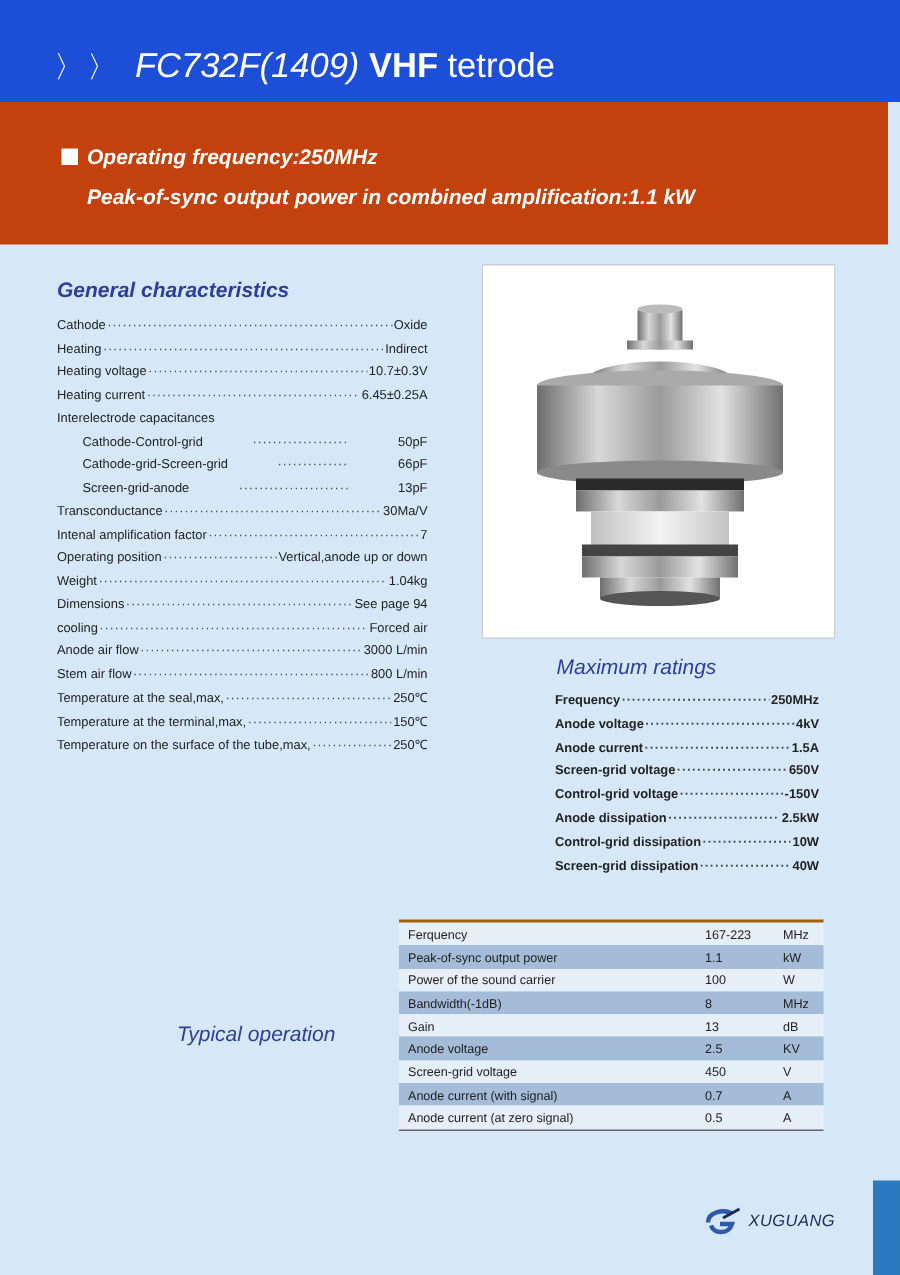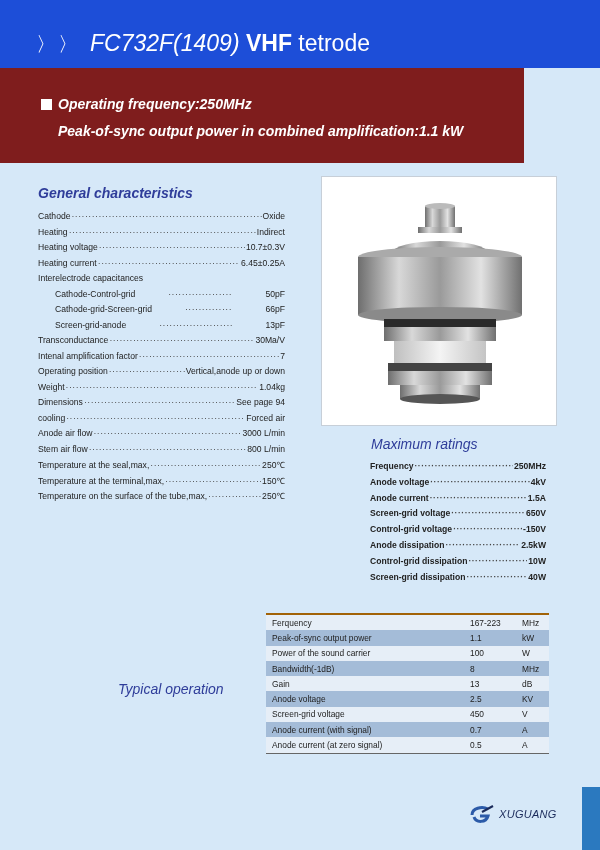--- a/index.html
+++ b/index.html
@@ -13,22 +13,22 @@
     background: #1d4ed8;
   }
   .header-title {
     position: absolute; left: 36px; top: 30px; color: #fff; font-size: 23px; white-space: nowrap;
   }
   .header-title .chev { font-size: 20px; letter-spacing: 2px; margin-right: 10px; font-style: normal; }
   .header-title .model { font-style: italic; }
   .header-title .band { font-weight: bold; font-style: normal; }
   .header-title .kind { font-style: normal; }
   .header-sub {
-    position: absolute; left: 0; top: 68px; width: 524px; height: 95px;
-    background: #7f1d1d;
+    position: absolute; left: 0; top: 68px; width: 592px; height: 95px;
+    background: #c2410c;
   }
   .sub-line { position: absolute; color: #fff; font-weight: bold; font-style: italic; font-size: 14px; white-space: nowrap; }
   .sub-line.l1 { left: 41px; top: 28px; }
   .sub-line.l2 { left: 58px; top: 55px; }
   .bullet { display: inline-block; width: 11px; height: 11px; background: #fff; margin-right: 6px; vertical-align: -1px; }
 
   .section-title {
     position: absolute; color: #2f3d9a; font-style: italic; font-size: 14px; white-space: nowrap;
   }
   .gen-title { left: 38px; top: 185px; font-weight: bold; }

